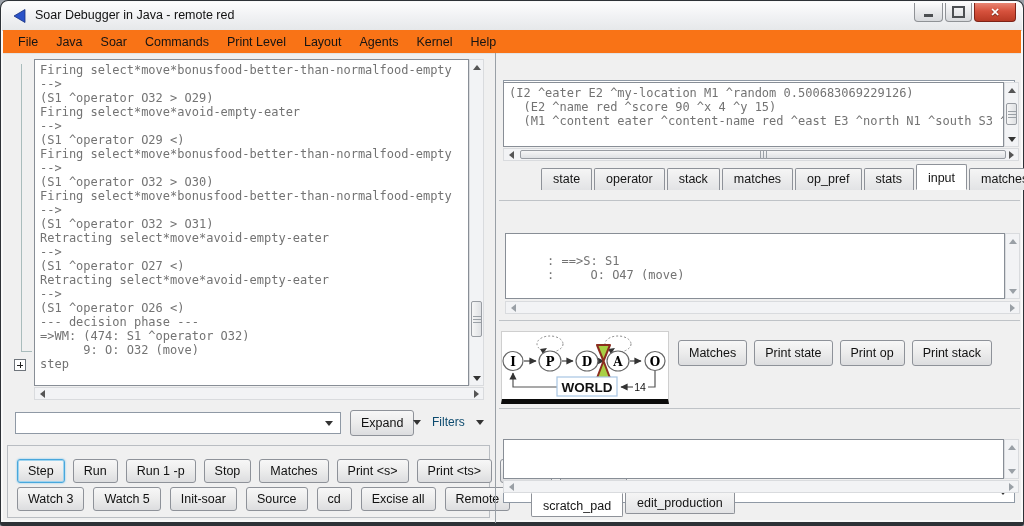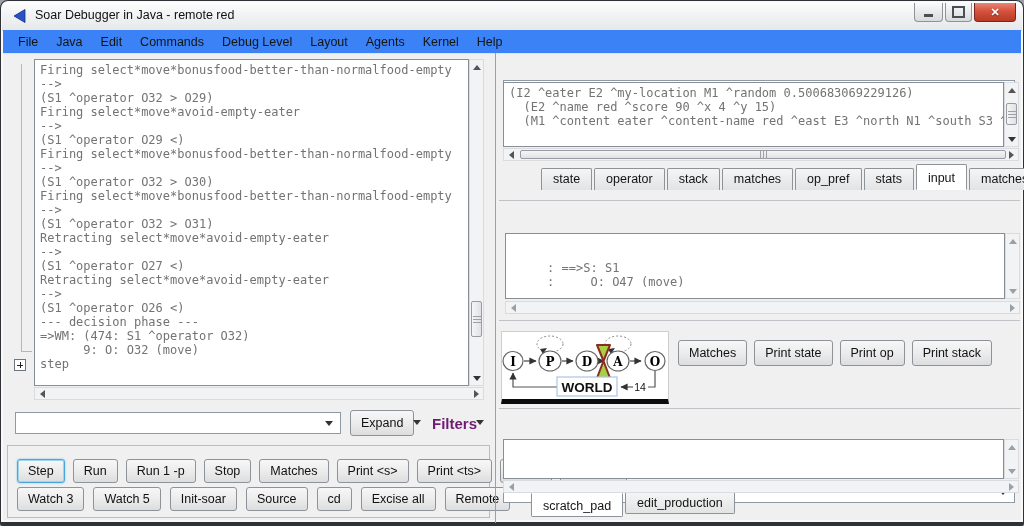--- a/index.html
+++ b/index.html
@@ -16,21 +16,21 @@
   #win-controls{position:absolute;top:1px;right:6px;display:flex;gap:2px;}
   .wc{box-sizing:border-box;height:19px;border:1px solid #8f9296;border-top:none;
     border-radius:0 0 4px 4px;background:linear-gradient(#fbfbfb,#e9eaec 50%,#d8dadd);
     display:flex;align-items:center;justify-content:center;cursor:default;}
   .wc.min{width:29px}.wc.max{width:27px}
   .wc.close{width:42px;background:linear-gradient(#e98573,#d6523d 45%,#b83a25);border-color:#7e2318;}
   .glyph-min{width:9px;height:3px;background:#4c4f52;margin-top:6px;}
   .glyph-max{width:9px;height:8px;border:2px solid #4c4f52;background:transparent;}
   .glyph-close{color:#fff;font-size:11px;font-weight:bold;text-shadow:0 1px 1px rgba(0,0,0,.45);line-height:1;}
   
-  #menubar{position:absolute;left:2px;top:29px;right:2px;height:23px;background:#3b82f6;
+  #menubar{position:absolute;left:2px;top:29px;right:2px;height:23px;background:#f97316;
     display:flex;align-items:center;padding-left:6px;border-bottom:1px solid #e3e3e3;}
   .menu-item{font-size:12.5px;color:#141414;padding:3px 9px;cursor:default;}
   
   .pane-abs{position:absolute;box-sizing:border-box;}
   .textarea{background:#fff;border:1px solid #888e96;overflow:hidden;}
   .mono{font-family:"DejaVu Sans Mono","Liberation Mono",monospace;font-size:12px;line-height:14px;
     color:#737373;margin:0;padding:3px 2px 2px 5px;white-space:pre;}
   .combo{background:#fff;border:1px solid #8f99a5;position:relative;cursor:default;}
   .combo .val{position:absolute;left:7px;top:50%;transform:translateY(-50%);font-size:12.5px;color:#000;white-space:nowrap;}
   .tri{width:0;height:0;display:block;}
@@ -65,21 +65,21 @@
   .tabs-bottom .tab{border:1px solid #8e9299;border-top:none;border-radius:0 0 2px 2px;height:21px;align-self:flex-start;}
   .tabs-bottom .tab.active{height:24px;background:#fff;border-top:1px solid #fff;padding-top:5px;}
   
   .hline{position:absolute;height:1px;background:#bfc3c7;}
   .vline{position:absolute;width:1px;background:#9aa0a6;}
   .treeline{position:absolute;background:#a9bcbc;}
   #expand-node{position:absolute;left:13px;top:358px;width:12px;height:12px;background:#fff;
     border:1px solid #6f757c;box-sizing:border-box;}
   #expand-node::before{content:"";position:absolute;left:2px;top:4.5px;width:6px;height:1px;background:#222;}
   #expand-node::after{content:"";position:absolute;left:4.5px;top:2px;width:1px;height:6px;background:#222;}
-  .link{color:#701a75;font-size:15px;cursor:default;font-weight:bold;}
+  .link{color:#0c4a6e;font-size:12px;cursor:default;}
   #diagram-box{position:absolute;left:500px;top:330px;width:168px;height:73px;background:#fff;
     border:1px solid #cfcfcf;border-bottom:5px solid #0b0b0b;box-sizing:border-box;}
 </style>
 </head>
 <body>
 
 <div id="win">
 
   <div id="titlebar">
     <svg id="app-icon" viewBox="0 0 16 16">
@@ -95,23 +95,23 @@
         </div>
       <div class="wc close">
           <span class="glyph-close">✕</span>
         </div>
     </div>
   </div>
 
   <div id="menubar">
     <span class="menu-item">File</span>
     <span class="menu-item">Java</span>
-    <span class="menu-item">Edit</span>
+    <span class="menu-item">Soar</span>
     <span class="menu-item">Commands</span>
-    <span class="menu-item">Debug Level</span>
+    <span class="menu-item">Print Level</span>
     <span class="menu-item">Layout</span>
     <span class="menu-item">Agents</span>
     <span class="menu-item">Kernel</span>
     <span class="menu-item">Help</span>
   </div>
 
   <div class="treeline" style="left:20px;top:63px;width:1px;height:287px;"></div>
   <div class="treeline" style="left:20px;top:350px;width:11px;height:1px;"></div>
   <div id="expand-node"></div>
 
@@ -237,21 +237,21 @@
     <span class="tab active">input</span>
     <span class="tab">matches</span>
   </div>
 
   <div class="hline" style="left:498px;top:199px;width:521px;"></div>
   <div class="combo pane-abs" style="left:504px;top:208px;width:510px;height:22px;">
     <span class="val">p --stack</span>
     <span class="tri tri-dn combo-arrow"></span>
   </div>
   <div class="pane-abs textarea" style="left:504px;top:232px;width:500px;height:66px;">
-    <pre class="mono" style="padding-top:27px;">     : ==&gt;S: S1
+    <pre class="mono" style="padding-top:20px;">     : ==&gt;S: S1
      :     O: O47 (move)</pre>
   </div>
   <div class="sb sbv dim" style="left:1004px;top:232px;width:15px;height:66px;">
     <div class="sb-btn" style="top:0;">
         <span class="tri tri-up"></span>
       </div>
     <div class="sb-btn" style="bottom:0;">
         <span class="tri tri-dn"></span>
       </div>
   </div>

